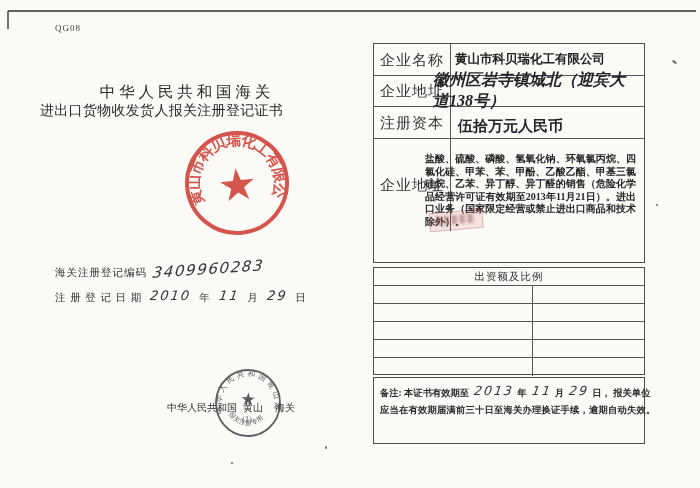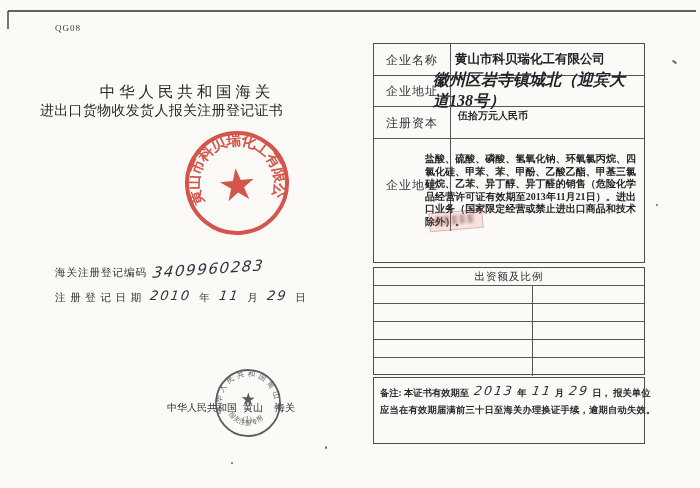--- a/index.html
+++ b/index.html
@@ -53,26 +53,26 @@
   .customs-seal .seal-star{fill:#3c3c45;font-size:17px;text-anchor:middle;font-family:"DejaVu Sans",sans-serif;}
   .customs-seal .num{fill:#3c3c45;font-size:8.5px;text-anchor:middle;font-family:"Liberation Serif",serif;}
 
   
   .main-table{position:absolute;left:373px;top:43px;width:272px;height:220px;
     border:1px solid #4d4d52;box-sizing:border-box;background:transparent;}
   .mt-row{position:relative;display:flex;border-bottom:1px solid #55555a;box-sizing:border-box;}
   .mt-row:last-child{border-bottom:none;}
   .mt-lbl{width:77px;flex:0 0 77px;border-right:1px solid #55555a;box-sizing:border-box;
     display:flex;flex-direction:column;align-items:center;justify-content:center;
-    font-size:12px;letter-spacing:1px;color:#34343a;text-align:center;line-height:12px;}
+    font-size:15px;letter-spacing:1px;color:#34343a;text-align:center;line-height:12px;}
   .mt-val{flex:1;display:flex;align-items:center;font-weight:bold;color:#232328;}
   .r1{height:32px;}  .r1 .mt-val{font-size:12.5px;padding-left:4px;}
   .r2{height:31px;}  .r2 .mt-val{font-size:16px;position:relative;left:-18px;font-style:italic;}
   .r3{height:31px;}  .r3 .mt-val{font-size:10px;padding-left:40px;}
-  .r4{height:32px;}  .r4 .mt-val{font-size:10px;padding-left:7px;align-items:flex-start;padding-top:2px;}
+  .r4{height:32px;}  .r4 .mt-val{font-size:15px;padding-left:7px;align-items:flex-start;padding-top:2px;margin-top:8px;}
   .r5{height:92px;}
   .scope-text{position:absolute;left:51px;top:14px;width:211px;
     font-size:10px;font-weight:bold;line-height:12.6px;color:#232328;
     text-align:justify;text-justify:inter-character;}
   .stamp-fragment{position:absolute;left:55px;top:72px;width:52px;height:17px;
     background:rgba(200,85,72,.14);border:1px solid rgba(160,70,60,.28);
     transform:rotate(-5deg);filter:blur(.4px);}
   .stamp-fragment .blob{position:absolute;left:6px;top:3px;width:38px;height:9px;
     background:repeating-linear-gradient(90deg,rgba(90,70,75,.45) 0 3px,rgba(190,90,80,.35) 3px 6px,transparent 6px 8px);
     filter:blur(.8px);}

